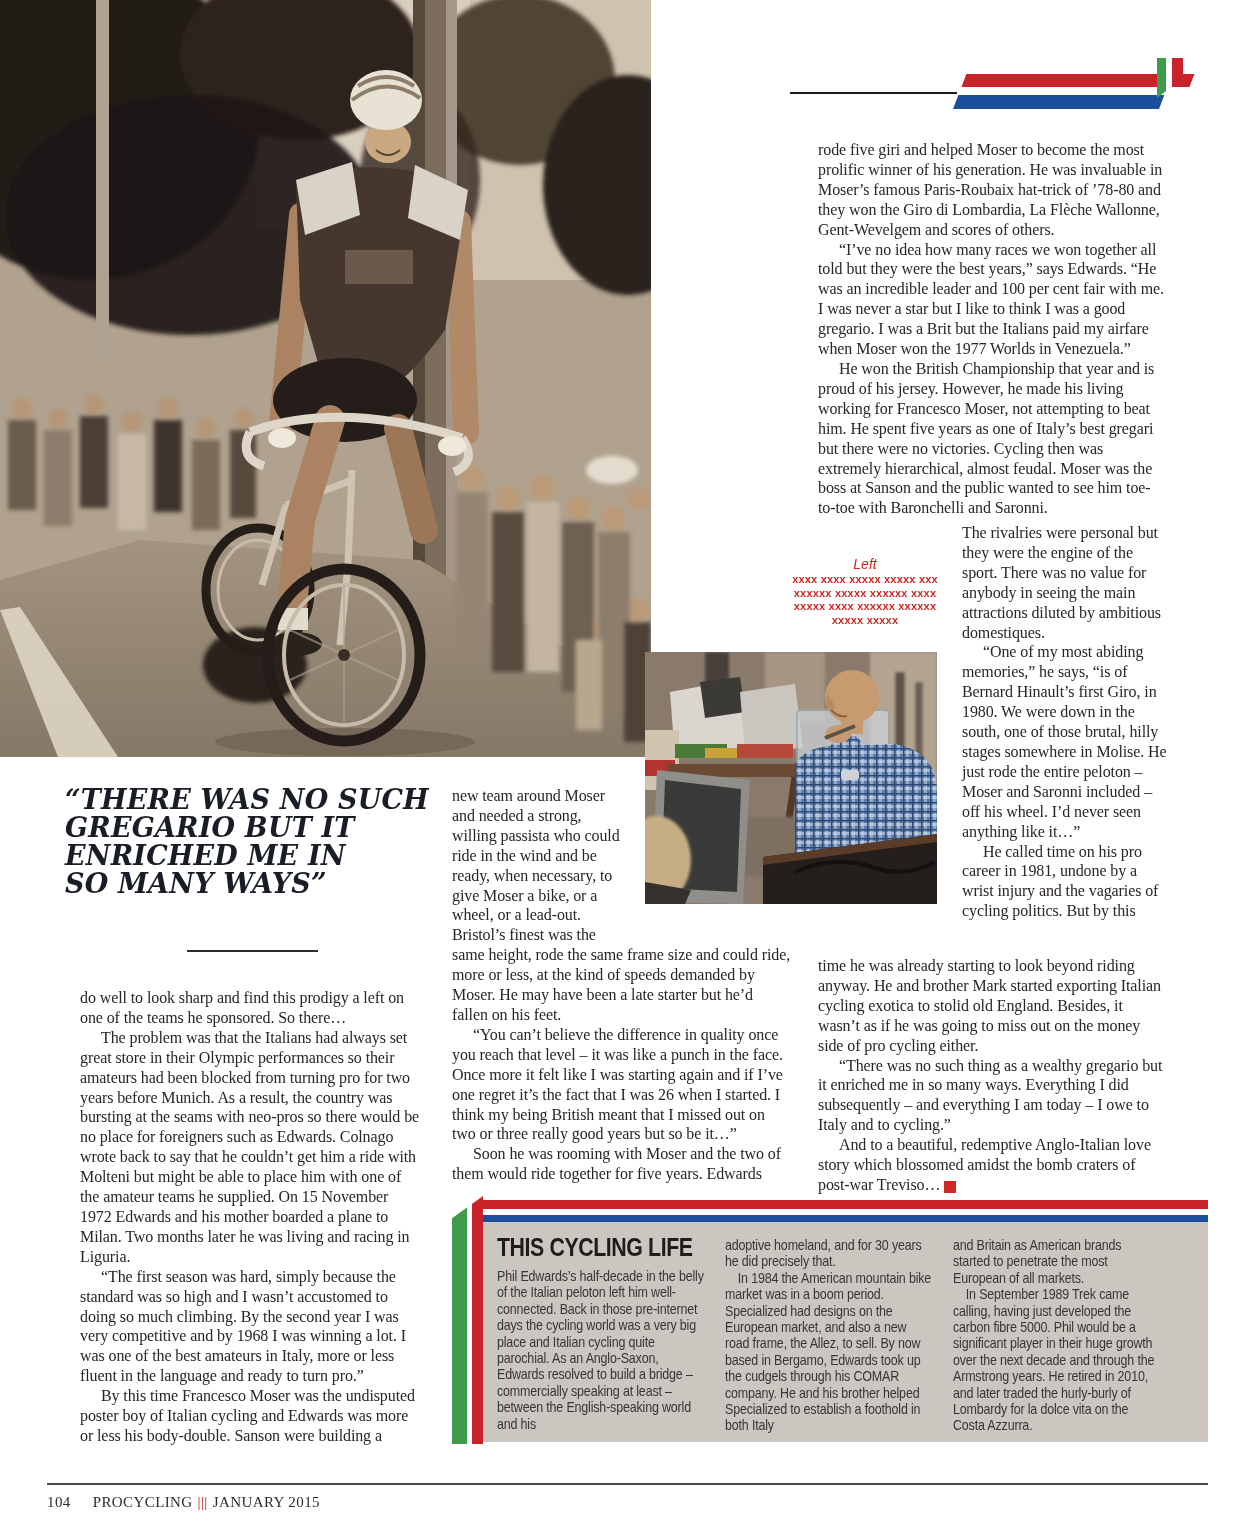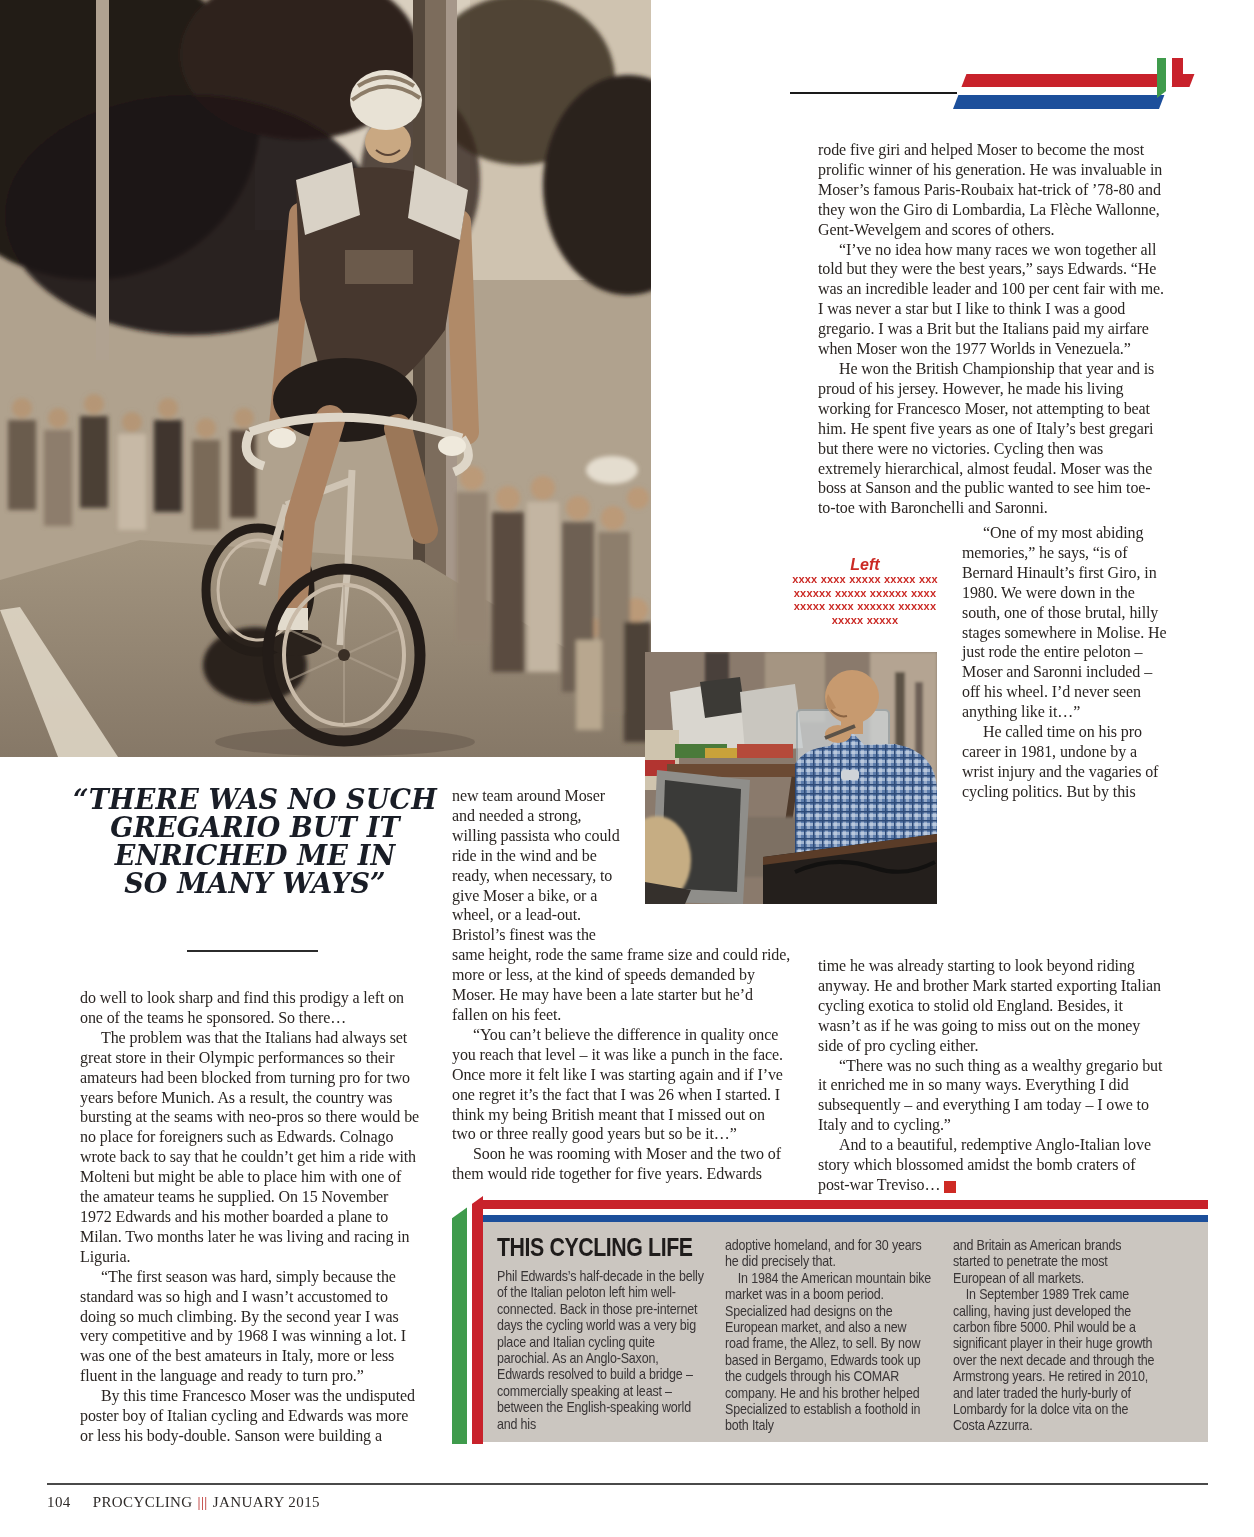--- a/index.html
+++ b/index.html
@@ -5,24 +5,24 @@
   html,body{margin:0;padding:0;background:#ffffff;}
   #page{position:relative;width:1254px;height:1537px;background:#fff;overflow:hidden;
         font-family:"Liberation Serif", serif;color:#2a2522;padding-left:11px;}
   .abs{position:absolute;}
   
   .col{font-size:16px;line-height:19.9px;letter-spacing:-0.1px;color:#2a2522;text-align:left;}
   .col p{margin:0;}
   .col p.ind{text-indent:21px;}
   
   .caption{width:150px;text-align:center;font-family:"Liberation Sans", sans-serif;color:#cb2a25;}
-  .caption .cap-label{font-style:italic;font-weight:bold;font-size:16px;line-height:17px;}
+  .caption .cap-label{font-style:italic;font-weight:normal;font-size:14px;line-height:17px;}
   .caption .cap-line{font-weight:bold;font-size:11px;line-height:13.6px;letter-spacing:0.2px;}
   
-  .pullquote{width:380px;text-align:center;font-family:"DejaVu Serif", serif;
+  .pullquote{width:380px;text-align:left;font-family:"DejaVu Serif", serif;
              font-weight:bold;font-style:italic;font-size:27px;line-height:28px;
              color:#191d26;letter-spacing:0.2px;}
   .quote-rule{height:2px;background:#2b2b2b;}
   
   .box-col{width:242px;transform:scaleX(0.855);transform-origin:left top;
            font-family:"Liberation Sans", sans-serif;font-size:14.6px;line-height:16.4px;
            color:#393536;letter-spacing:-0.2px;}
   .box-col p{margin:0;}
   .box-col p.ind{text-indent:15px;}
   .box-title{font-family:"Liberation Sans", sans-serif;font-weight:bold;font-size:26px;
@@ -171,20 +171,21 @@
 
   <div class="abs caption" style="left:790px;top:556px;">
     <div class="cap-label">Left</div>
     <div class="cap-line">xxxx xxxx xxxxx xxxxx xxx</div>
     <div class="cap-line">xxxxxx xxxxx xxxxxx xxxx</div>
     <div class="cap-line">xxxxx xxxx xxxxxx xxxxxx</div>
     <div class="cap-line">xxxxx xxxxx</div>
   </div>
 
   <div class="abs col" style="left:962px;top:523px;width:205px;">
+    <p>The rivalries were personal but they were the engine of the sport. There was no value for anybody in seeing the main attractions diluted by ambitious domestiques.</p>
     <p class="ind">“One of my most abiding memories,” he says, “is of Bernard Hinault’s first Giro, in 1980. We were down in the south, one of those brutal, hilly stages somewhere in Molise. He just rode the entire peloton – Moser and Saronni included – off his wheel. I’d never seen anything like it…”</p>
     <p class="ind">He called time on his pro career in 1981, undone by a wrist injury and the vagaries of cycling politics. But by this</p>
   </div>
 
   <div class="abs" style="left:645px;top:652px;width:292px;height:252px;">
     <svg width="292" height="252" viewBox="0 0 292 252">
       <defs>
         <filter id="blur2">
             <feGaussianBlur stdDeviation="1.6"></feGaussianBlur>
           </filter>

